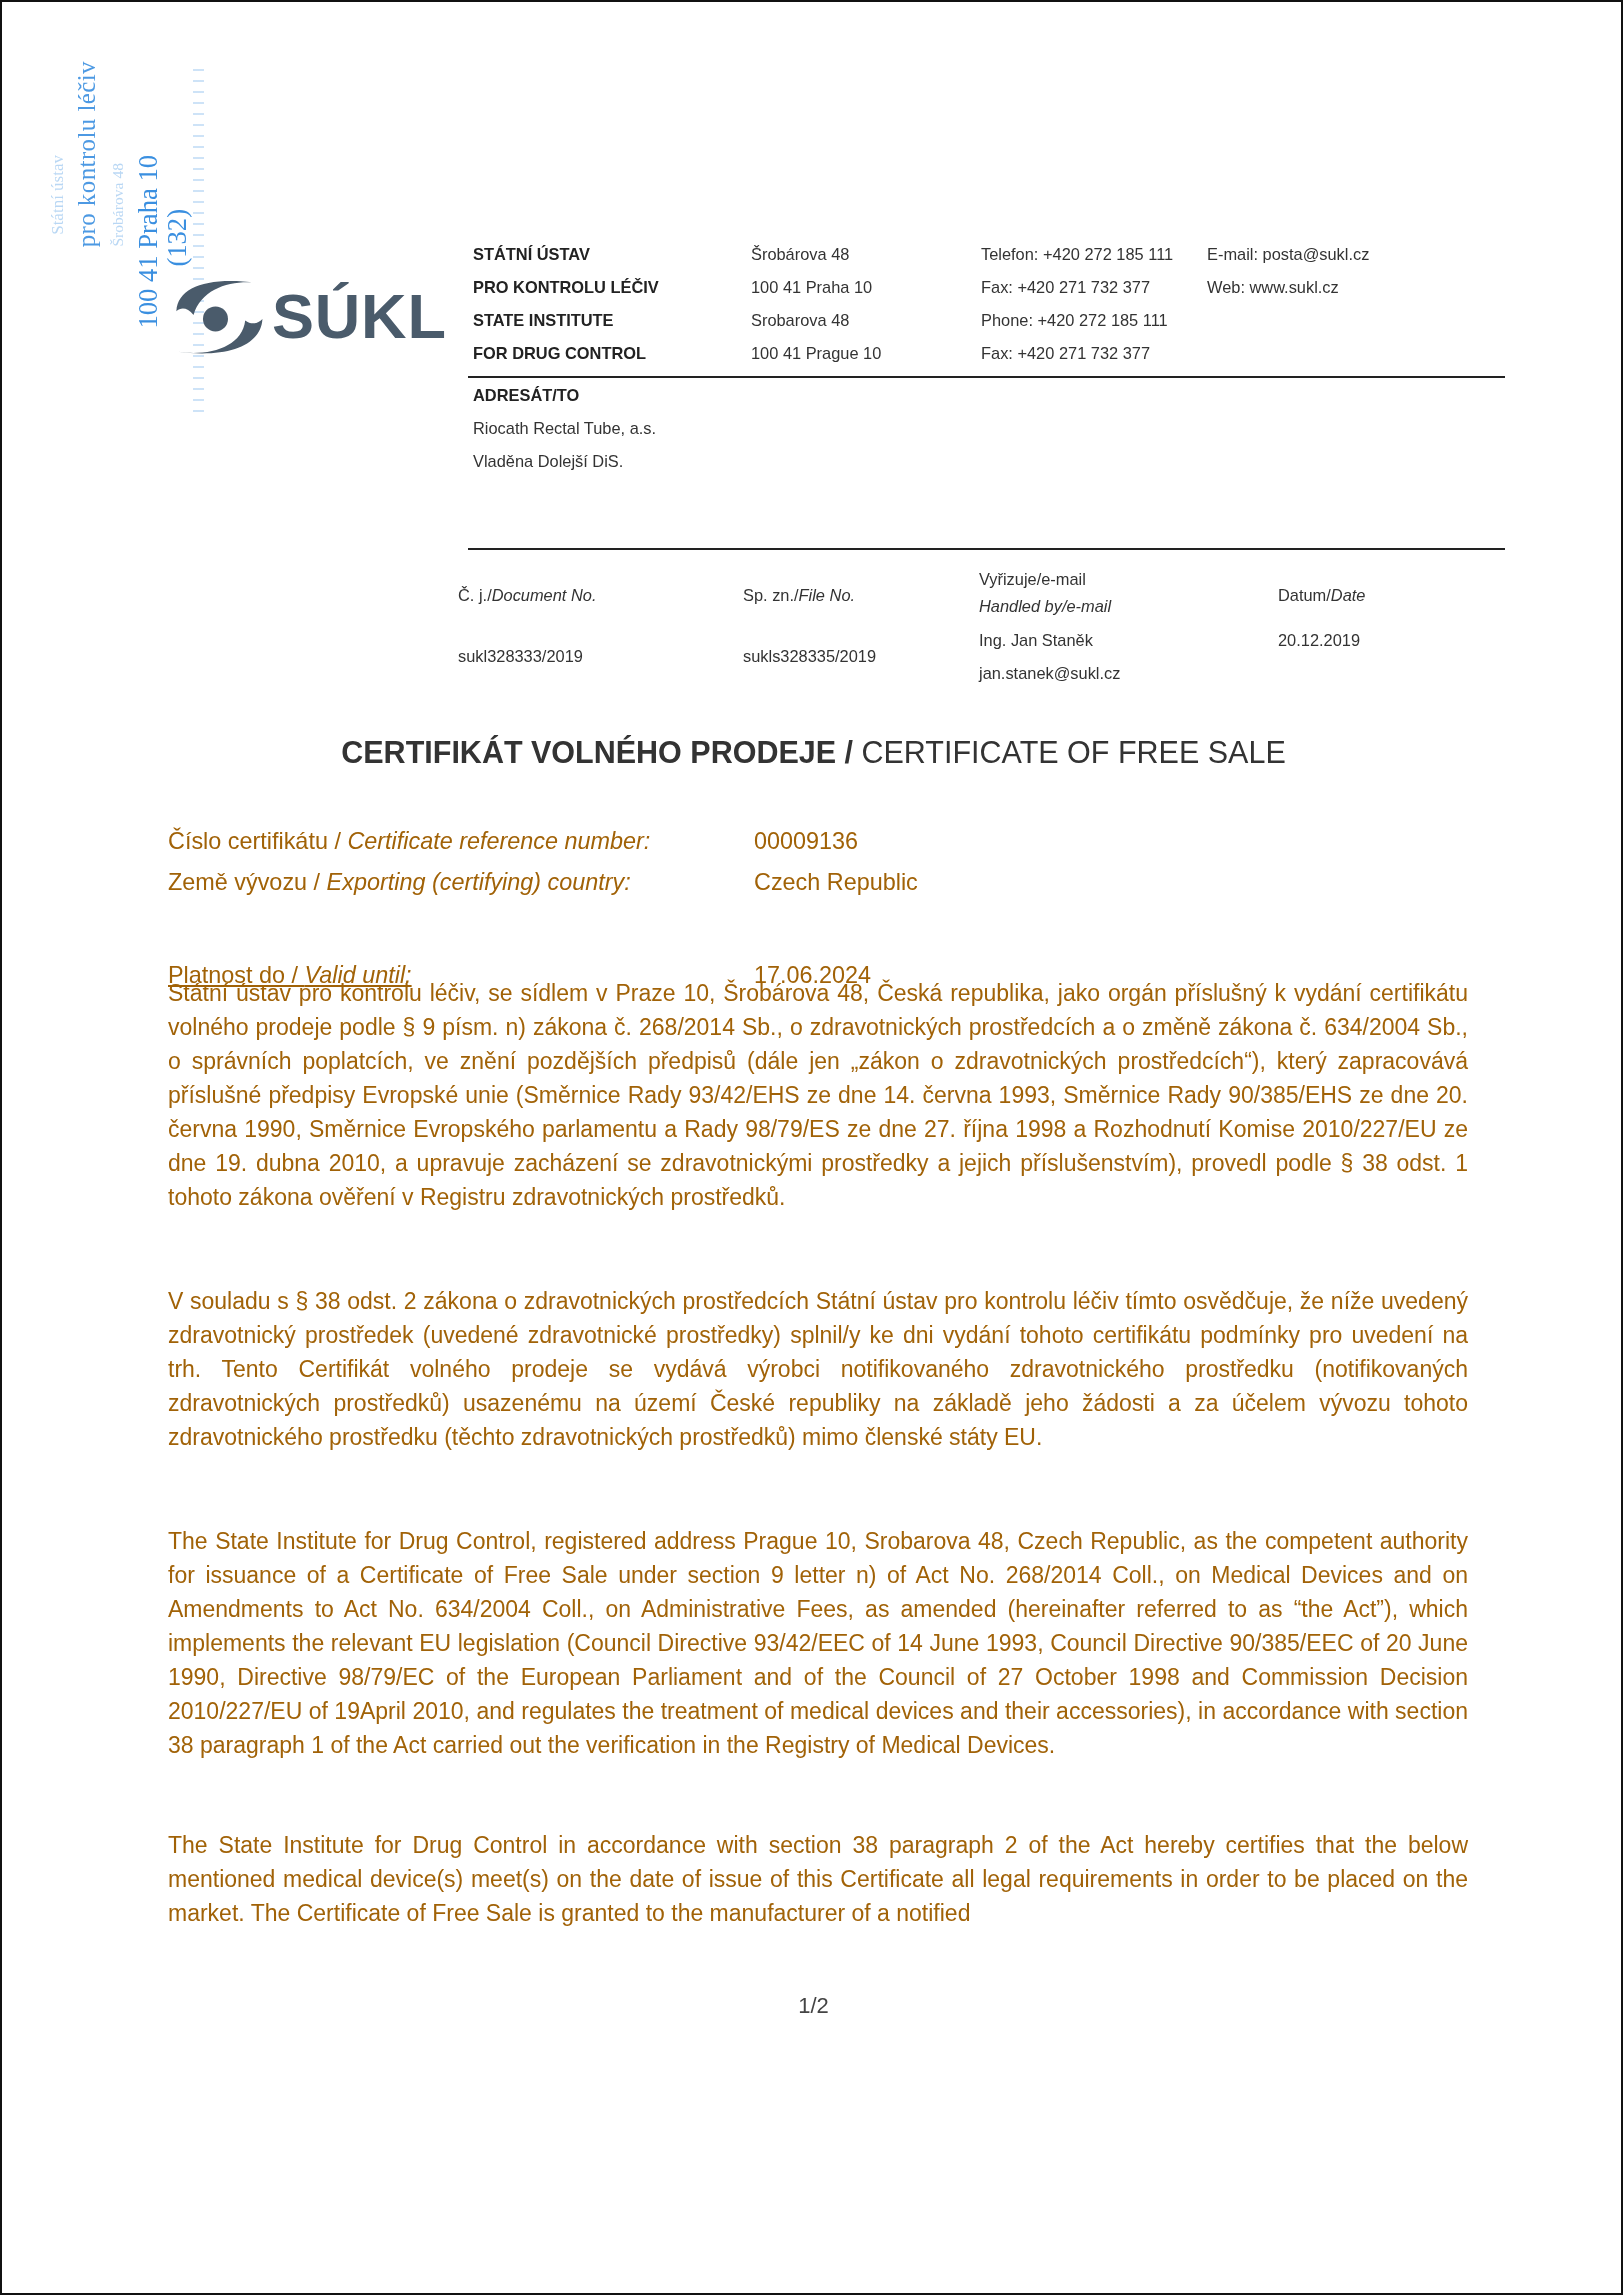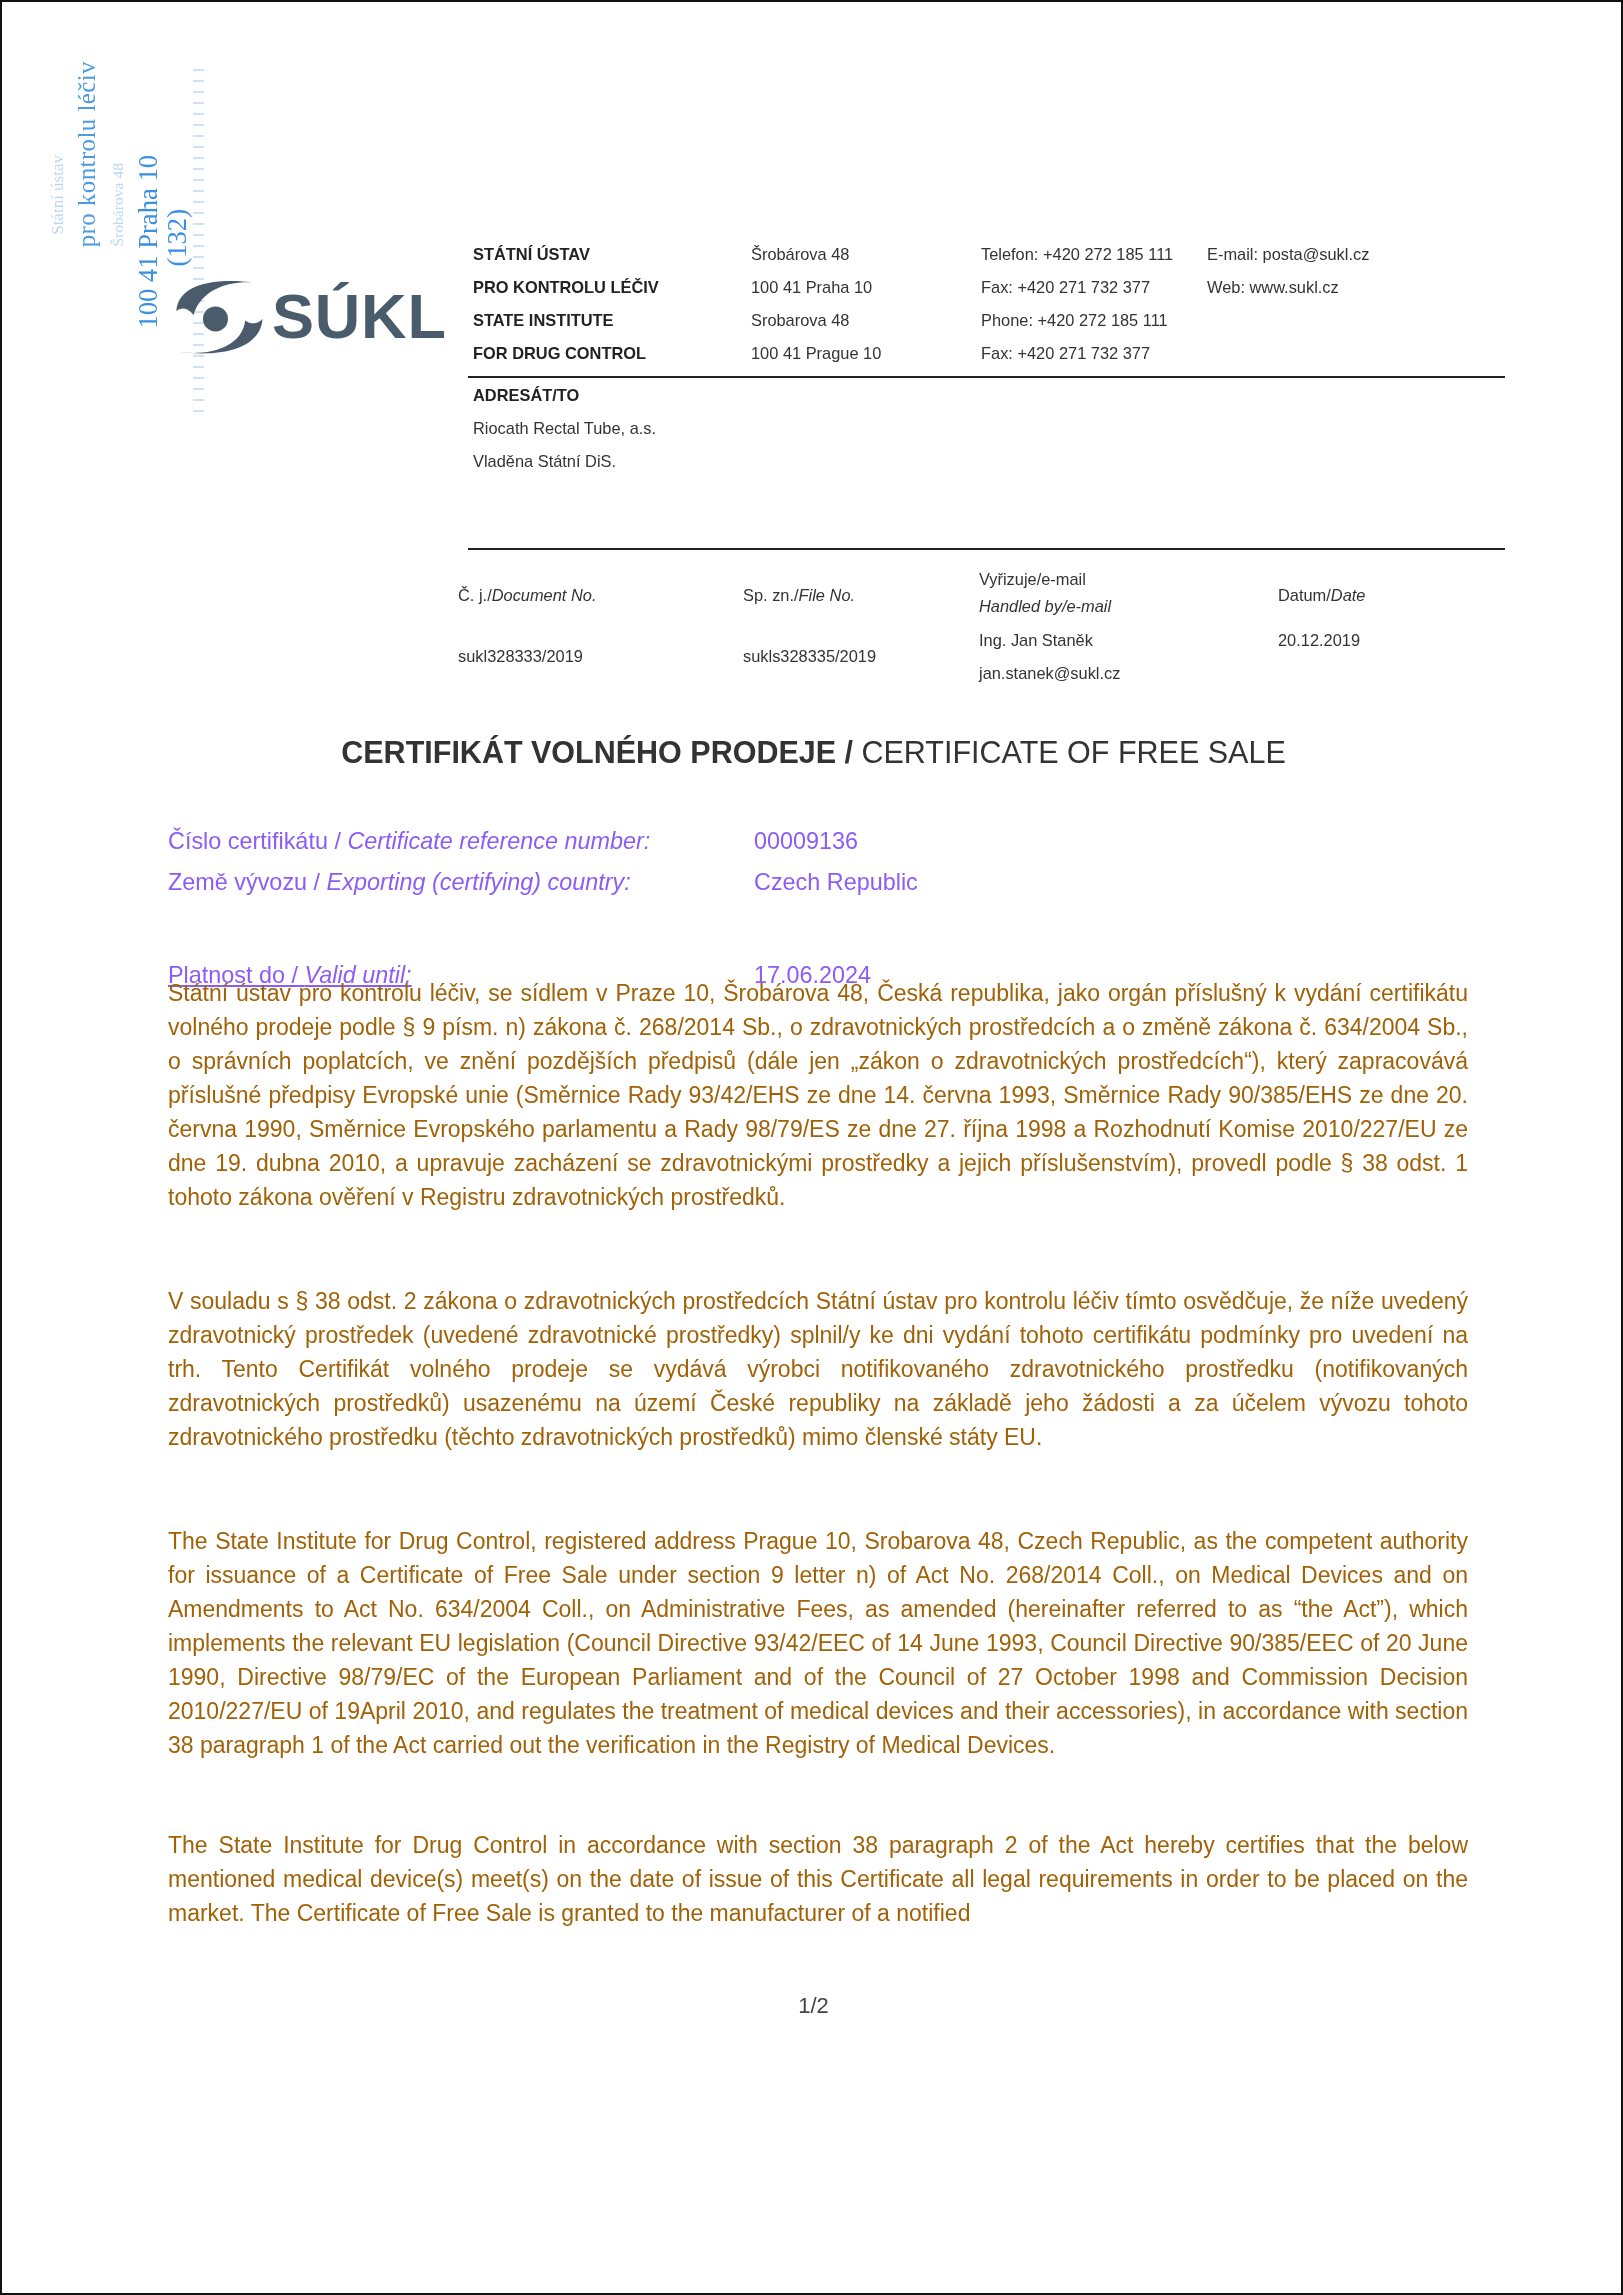--- a/index.html
+++ b/index.html
@@ -38,21 +38,21 @@
   
   .hdr { font-size: 16.4px; line-height: 33px; color: #333; }
   .hdr b { font-weight: 700; color: #222; }
   .rule { position: absolute; height: 2.3px; background: #222; }
   .italic { font-style: italic; }
   .title {
     position: absolute; left: 0; width: 1623px; top: 733px; text-align: center;
     font-size: 30.5px; color: #333;
   }
   .title .b { font-weight: 700; }
-  .meta { position: absolute; left: 166px; font-size: 23.4px; line-height: 42px; color: #8b5cf6; }
+  .meta { position: absolute; left: 166px; font-size: 23.4px; line-height: 42px; color: #a16207; }
   .meta .val { position: absolute; left: 586px; top: 0; white-space: nowrap; }
   .para {
     position: absolute; left: 166px; width: 1300px; font-size: 23px; line-height: 34px;
     text-align: justify; color: #a16207;
   }
   .para.en { }
   .pagenum { position: absolute; left: 0; width: 1623px; text-align: center; top: 1991px; font-size: 22px; color: #444; }
 </style>
 </head>
 <body>
@@ -98,21 +98,21 @@
   <div class="abs hdr" style="left:1205px; top:236px;">
     <div>E-mail: posta@sukl.cz</div>
     <div>Web: www.sukl.cz</div>
   </div>
 
   <div class="rule" style="left:466px; top:374px; width:1037px;"></div>
 
   <div class="abs hdr" style="left:471px; top:377px;">
     <div><b>ADRESÁT/TO</b></div>
     <div>Riocath Rectal Tube, a.s.</div>
-    <div>Vladěna Státní DiS.</div>
+    <div>Vladěna Dolejší DiS.</div>
   </div>
 
 
   <div class="rule" style="left:466px; top:546px; width:1037px;"></div>
 
   <div class="abs hdr" style="left:456px; top:577px; line-height:33px;">
     <span>Č. j./</span><span class="italic">Document No.</span>
   </div>
   <div class="abs hdr" style="left:456px; top:638px;">sukl328333/2019</div>
 

